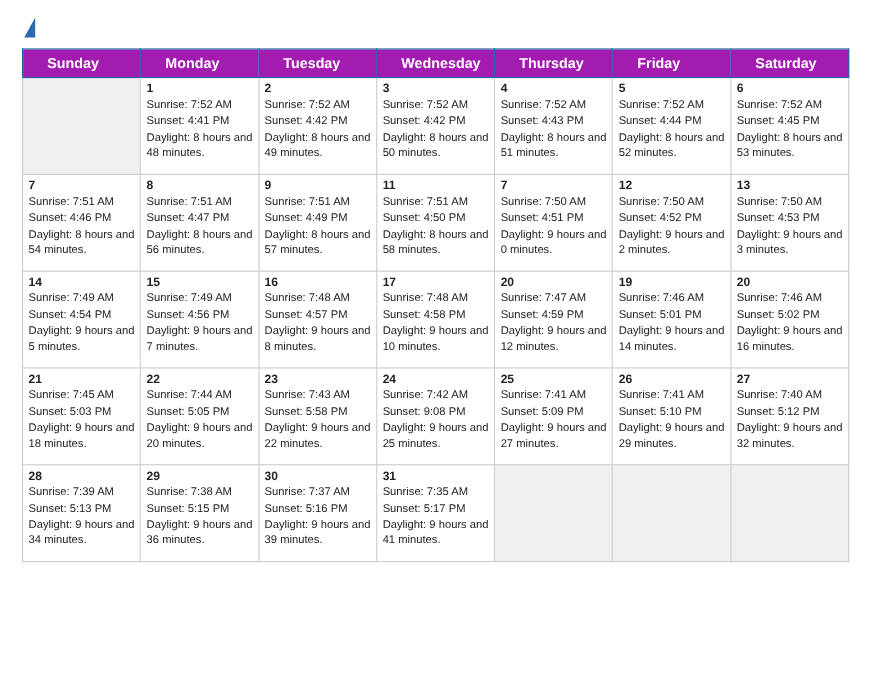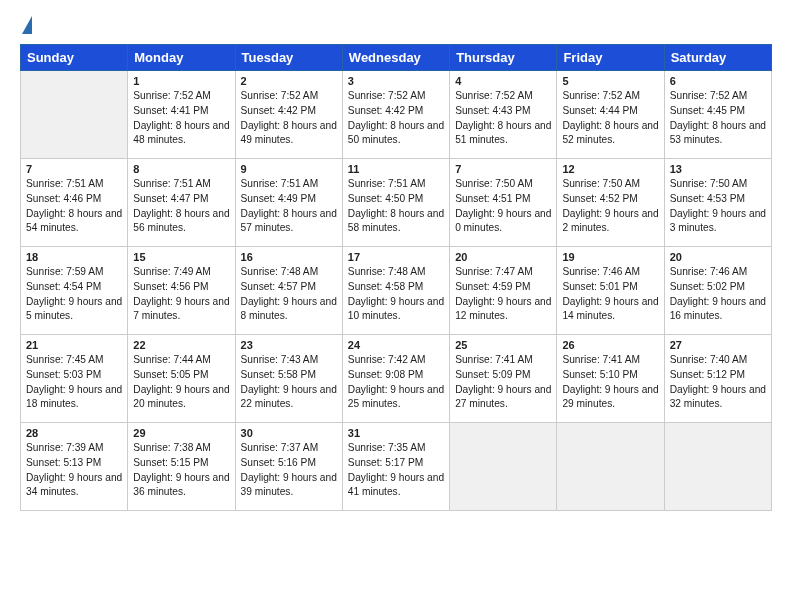--- a/index.html
+++ b/index.html
@@ -59,24 +59,24 @@
     .location {
       font-size: 14px;
       color: #444;
     }
     .calendar {
       width: 100%;
       border-collapse: collapse;
       table-layout: fixed;
     }
     .calendar th {
-      background-color: #1d4ed8;
+      background-color: #a21caf;
       color: #fff;
       text-align: left;
-      padding: 5px 6px;
+      padding: 5px 22px;
       font-size: 13px;
       font-weight: bold;
       border: 1px solid #2563a8;
     }
     .calendar td {
       vertical-align: top;
       border: 1px solid #ccc;
       padding: 4px 5px;
       font-size: 10.2px;
       color: #222;
@@ -218,22 +218,22 @@
           <td>
             <span class="day-num">13</span>
             <div class="cell-text">Sunrise: 7:50 AM
 Sunset: 4:53 PM
 Daylight: 9 hours
 and 3 minutes.</div>
           </td>
         </tr>
         <tr>
           <td>
-            <span class="day-num">18</span>
-            <div class="cell-text">Sunrise: 7:59 AM
+            <span class="day-num">14</span>
+            <div class="cell-text">Sunrise: 7:49 AM
 Sunset: 4:54 PM
 Daylight: 9 hours
 and 5 minutes.</div>
           </td>
           <td>
             <span class="day-num">15</span>
             <div class="cell-text">Sunrise: 7:49 AM
 Sunset: 4:56 PM
 Daylight: 9 hours
 and 7 minutes.</div>

